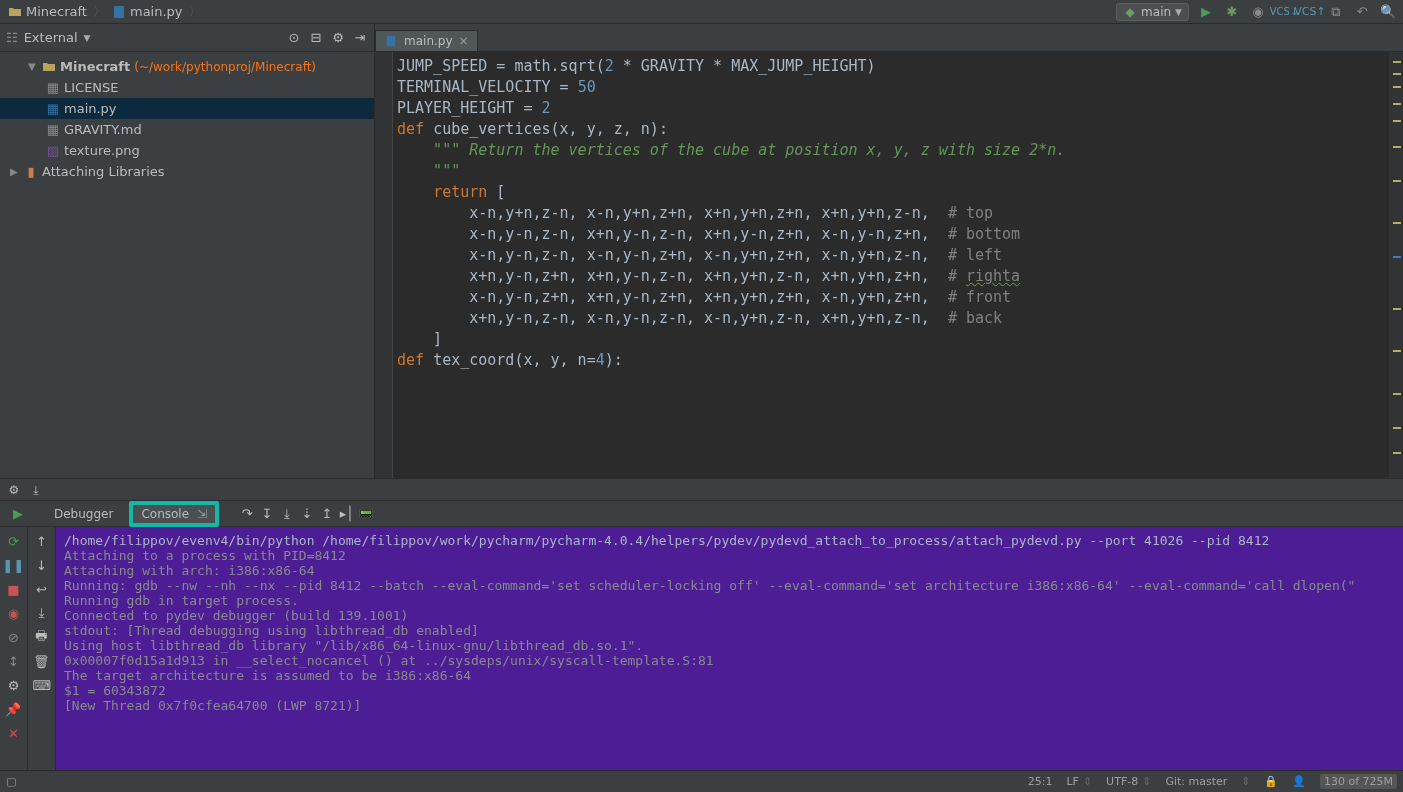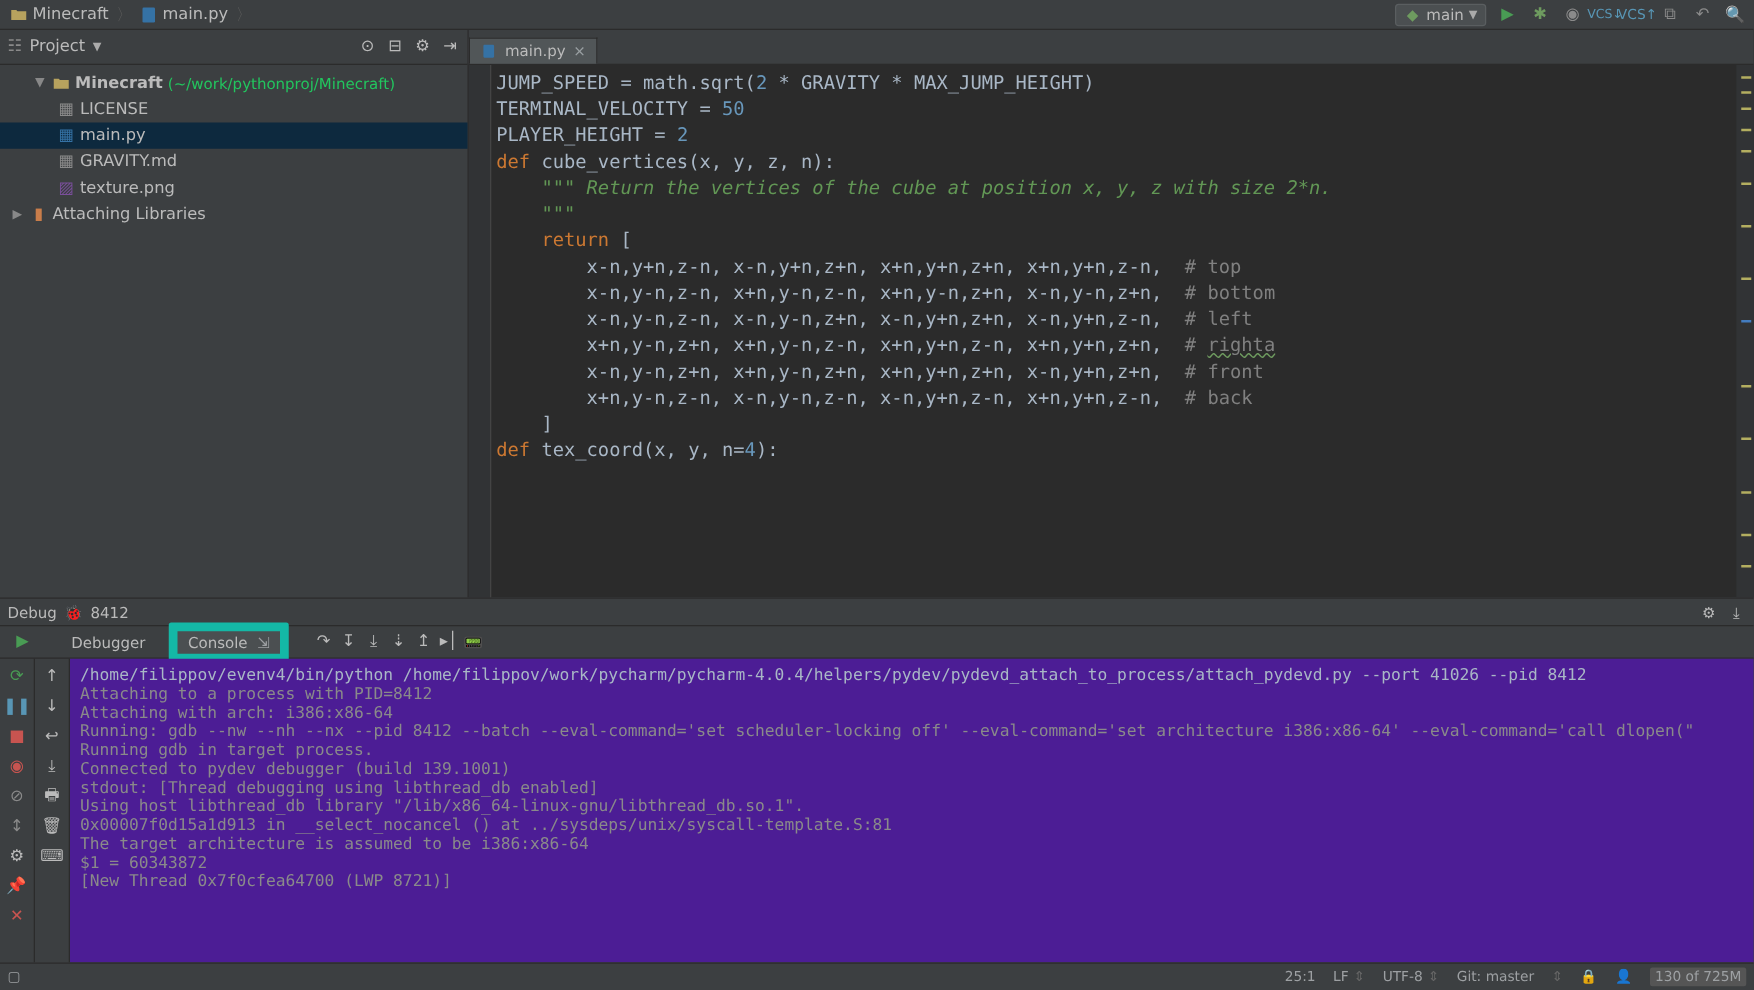--- a/index.html
+++ b/index.html
@@ -59,21 +59,21 @@
 }
 .sidebar-title { display: flex; align-items: center; gap: 6px; flex: 1; }
 .sidebar-tools { display: flex; gap: 6px; }
 .tool-btn { width: 16px; height: 16px; display: inline-flex; align-items: center; justify-content: center; cursor: pointer; }
 .tree { padding: 4px 0; font-size: 13px; }
 .tree-row { display: flex; align-items: center; height: 21px; padding: 0 6px; gap: 4px; white-space: nowrap; }
 .tree-row.selected { background: #0d293e; }
 .tree-indent1 { padding-left: 28px; }
 .tree-indent2 { padding-left: 46px; }
 .tree-arrow { width: 10px; color: #888; font-size: 10px; }
-.proj-path { color: #22c55e; font-size: 12px; }
+.proj-path { color: #f97316; font-size: 12px; }
 
 
 .editor-pane { flex: 1; display: flex; flex-direction: column; background: #2b2b2b; min-width: 0; }
 .tabbar { height: 28px; background: #3c3f41; display: flex; align-items: end; border-bottom: 1px solid #2b2b2b; }
 .tab {
   background: #515658;
   border: 1px solid #2b2b2b;
   border-bottom: none;
   padding: 3px 8px;
   display: flex; align-items: center; gap: 6px;
@@ -118,21 +118,21 @@
   height: 22px; display: flex; align-items: center; padding: 0 6px;
   border-bottom: 1px solid #2b2b2b;
   font-size: 12px;
 }
 .debug-title-left { display: flex; align-items: center; gap: 6px; flex: 1; }
 .bug-ico { color: #499c54; }
 .debug-toolbar {
   height: 26px; display: flex; align-items: center; border-bottom: 1px solid #2b2b2b; gap: 4px; padding: 0 4px;
 }
 .dbg-tab {
-  padding: 2px 8px; background: #4b4f51; border: 7px solid #14b8a6; border-radius: 2px; font-size: 12px;
+  padding: 2px 8px; background: #4b4f51; border: 4px solid #14b8a6; border-radius: 2px; font-size: 12px;
 }
 .dbg-tab.off { background: transparent; border-color: transparent; }
 .debug-body { flex: 1; display: flex; min-height: 0; }
 .debug-left-rail { width: 28px; display: flex; flex-direction: column; align-items: center; gap: 8px; padding-top: 6px; border-right: 1px solid #2b2b2b; }
 .rail-btn { width: 16px; height: 16px; display: inline-flex; align-items: center; justify-content: center; cursor: pointer; }
 .debug-left-rail2 { width: 28px; display: flex; flex-direction: column; align-items: center; gap: 8px; padding-top: 6px; border-right: 1px solid #2b2b2b; }
 .console {
   flex: 1;
   background: #4c1d95;
   font-family: "DejaVu Sans Mono", Consolas, monospace;
@@ -198,21 +198,21 @@
     <span class="nav-btn" style="color:#8a8a8a">🔍</span>
   </div>
 </div>
 
 <div class="main">
 
   <div class="sidebar">
     <div class="sidebar-header">
       <div class="sidebar-title">
         <span style="color:#8a8a8a">☷</span>
-        <span>Project</span>
+        <span>External</span>
         <span style="font-size:9px;color:#aaa">▼</span>
       </div>
       <div class="sidebar-tools">
         <span class="tool-btn">⊙</span>
         <span class="tool-btn">⊟</span>
         <span class="tool-btn">⚙</span>
         <span class="tool-btn">⇥</span>
       </div>
     </div>
     <div class="tree">
@@ -284,25 +284,20 @@
           <div class="marker mk-w" style="top:88%"></div>
           <div class="marker mk-w" style="top:94%"></div>
         </div>
       </div>
     </div>
   </div>
 </div>
 
 <div class="debug-panel">
   <div class="debug-titlebar">
-    <div class="debug-title-left">
-      <span>Debug</span>
-      <span class="bug-ico">🐞</span>
-      <span>8412</span>
-    </div>
     <span class="tool-btn">⚙</span>
     <span class="tool-btn" style="margin-left:6px">⤓</span>
   </div>
   <div class="debug-toolbar">
     <span class="rail-btn" style="color:#499c54;margin-left:6px">▶</span>
     <div style="width:8px"></div>
     <div class="dbg-tab off">Debugger</div>
     <div class="dbg-tab">
       <span>Console</span>
       <span style="margin-left:4px;color:#9da0a3">⇲</span>

